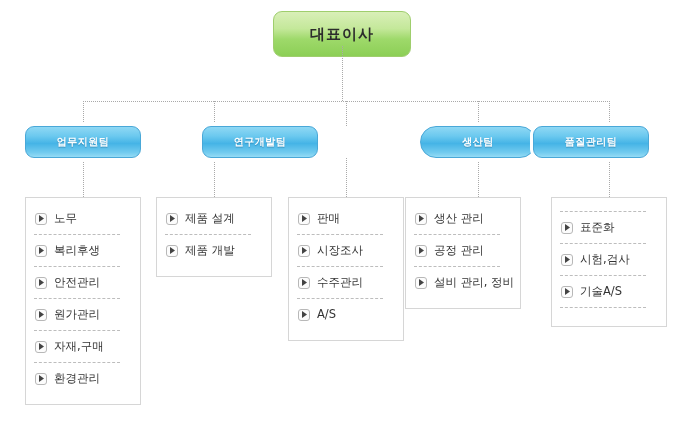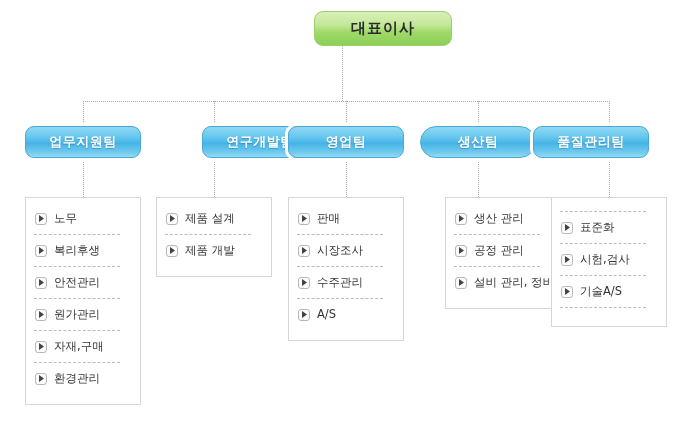--- a/index.html
+++ b/index.html
@@ -30,30 +30,29 @@
     height: 0;
     border-top: 1px dotted #a9a9a9;
   }
 
   
   .root-box {
     position: absolute;
     left: 273px;
     top: 11px;
     width: 138px;
-    height: 35px;
+    height: 46px;
     box-sizing: border-box;
     border: 1px solid #9fce6d;
     border-radius: 9px;
     background: linear-gradient(to bottom, #d9efb8 0%, #c4e89a 38%, #9ed96a 62%, #8ccf56 100%);
     box-shadow: 0 0 0 3px #ffffff, 0 1px 2px rgba(0,0,0,0.18);
     display: flex;
     align-items: center;
     justify-content: center;
-    margin-left: 41px;
   }
   .root-label {
     font-size: 15px;
     font-weight: bold;
     color: #2c2c2c;
     letter-spacing: 1px;
   }
 
   
   .team-box {
@@ -64,21 +63,21 @@
     box-sizing: border-box;
     border: 1px solid #49a8d8;
     border-radius: 9px;
     background: linear-gradient(to bottom, #8fd8f4 0%, #6cc9ef 30%, #45b4e6 55%, #72cbef 85%, #95dbf5 100%);
     box-shadow: 0 0 0 3px #ffffff, 0 1px 2px rgba(0,0,0,0.18);
     display: flex;
     align-items: center;
     justify-content: center;
   }
   .team-label {
-    font-size: 13px;
+    font-size: 10px;
     font-weight: bold;
     color: #ffffff;
     letter-spacing: 0.5px;
     text-shadow: 0 1px 1px rgba(0,60,100,0.35);
   }
 
   
   .item-panel {
     position: absolute;
     top: 197px;
@@ -144,23 +143,20 @@
   <div class="conn-v" style="left:346px; top:158px; height:39px;"></div>
   <div class="conn-v" style="left:478px; top:158px; height:39px;"></div>
   <div class="conn-v" style="left:609px; top:158px; height:39px;"></div>
 
   <div class="team-box" style="left:25px;">
     <span class="team-label">업무지원팀</span>
   </div>
   <div class="team-box" style="left:156px;margin-left:46px;">
     <span class="team-label">연구개발팀</span>
   </div>
-  <div class="team-box" style="left:288px;">
-    <span class="team-label">영업팀</span>
-  </div>
   <div class="team-box" style="left:420px;border-radius:16px;">
     <span class="team-label">생산팀</span>
   </div>
   <div class="team-box" style="left:533px;">
     <span class="team-label">품질관리팀</span>
   </div>
 
   <div class="item-panel" style="left:25px;">
       <div class="item-row">
         <span class="bullet-icon">
@@ -265,21 +261,21 @@
       <div class="item-sep"></div>
       <div class="item-row">
         <span class="bullet-icon">
           <svg width="5" height="7" viewBox="0 0 5 7">
             <polygon points="0,0 5,3.5 0,7" fill="#444444"></polygon>
           </svg>
         </span>
         <span class="item-text">A/S</span>
       </div>
     </div>
-  <div class="item-panel" style="left:445px;">
+  <div class="item-panel" style="left:405px;">
       <div class="item-row">
         <span class="bullet-icon">
           <svg width="5" height="7" viewBox="0 0 5 7">
             <polygon points="0,0 5,3.5 0,7" fill="#444444"></polygon>
           </svg>
         </span>
         <span class="item-text">생산 관리</span>
       </div>
       <div class="item-sep"></div>
       <div class="item-row">

